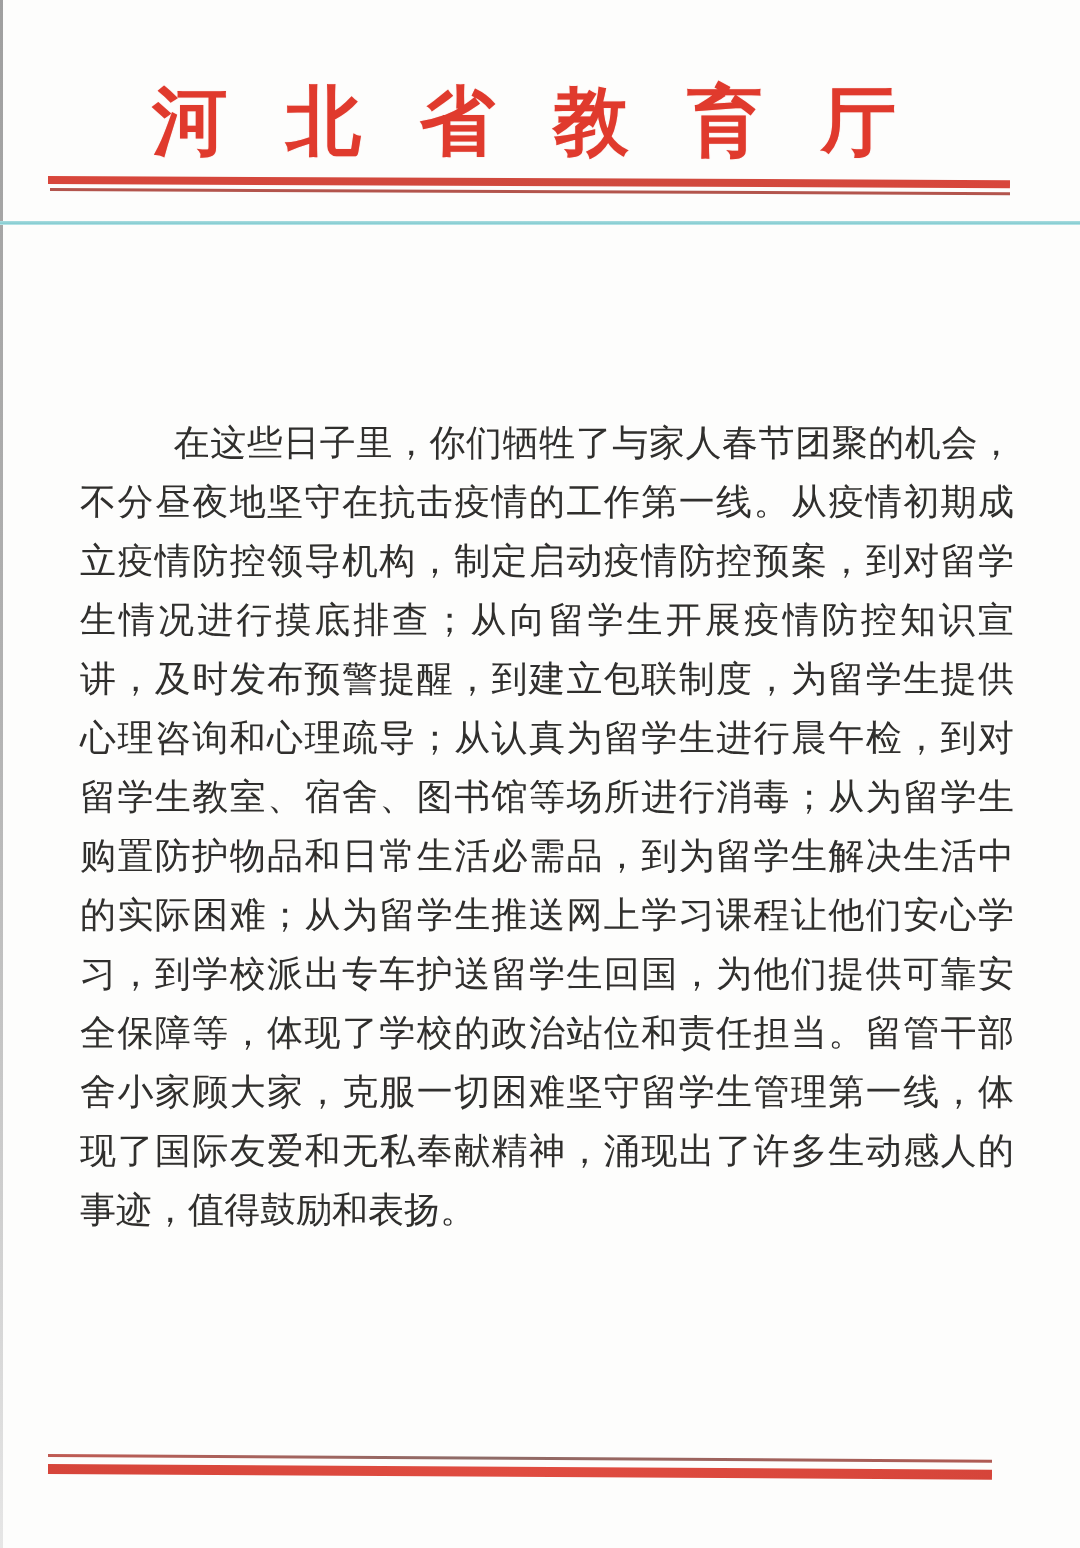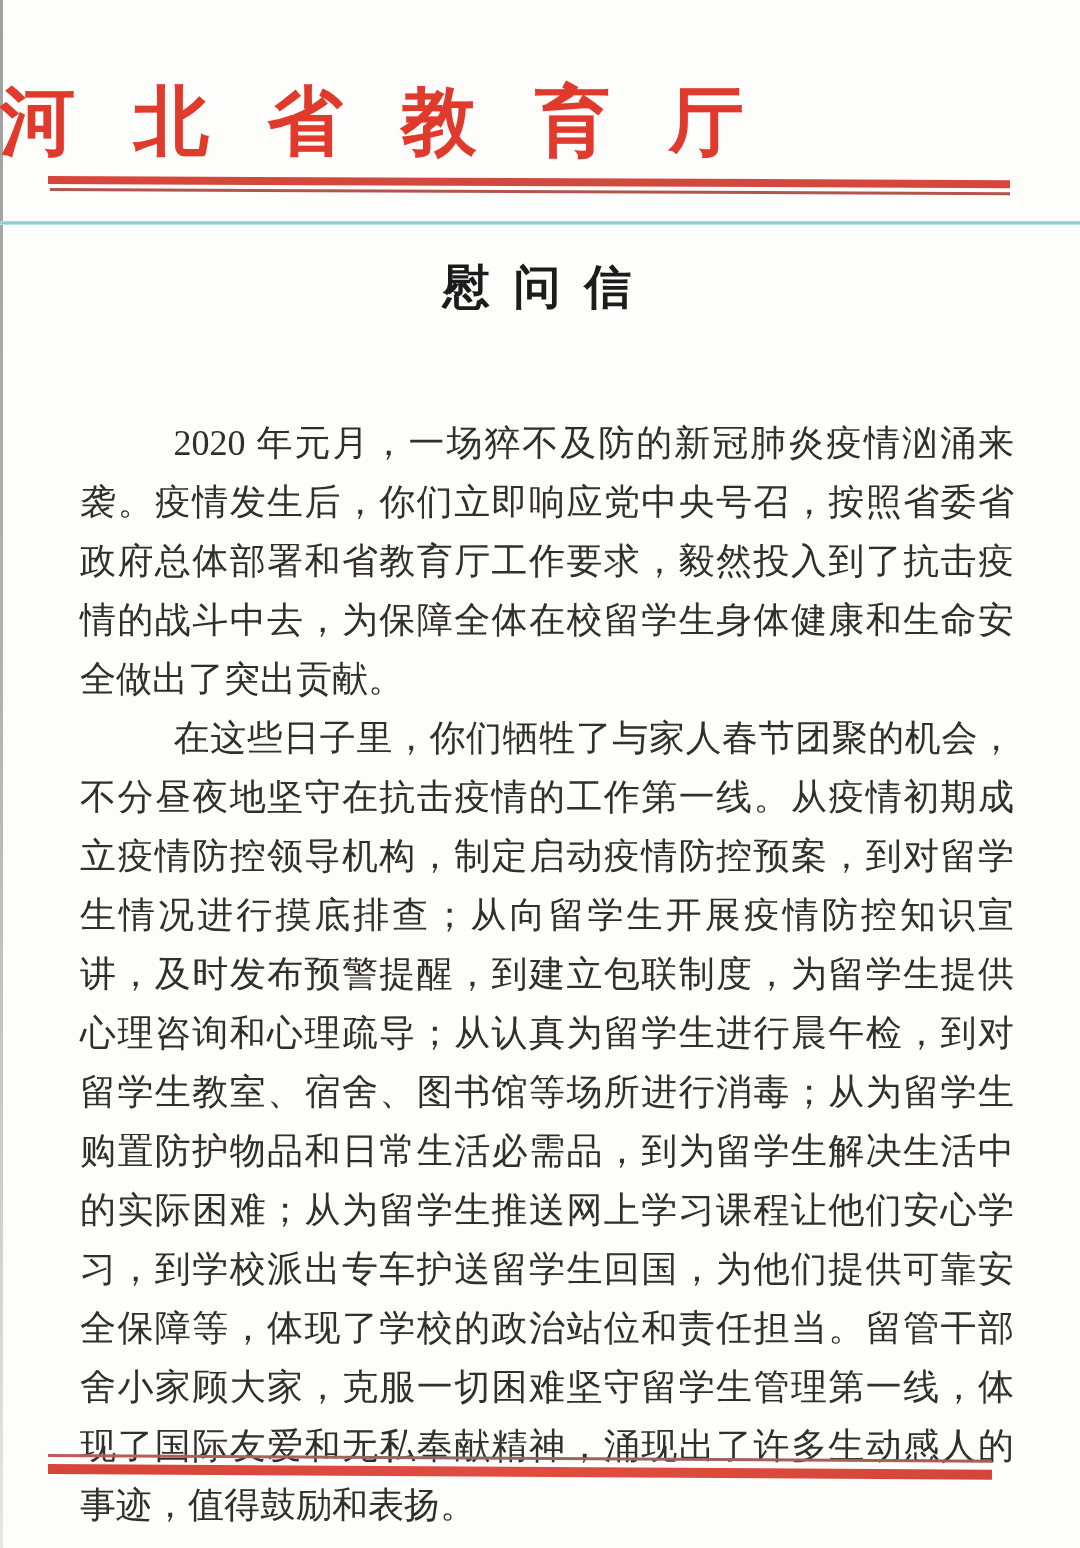--- a/index.html
+++ b/index.html
@@ -25,21 +25,21 @@
     position: absolute;
     left: 0; top: 0;
     width: 3px; height: 100%;
     background: linear-gradient(to bottom, #8f8f8f 0%, #a5a5a5 45%, #c9c9c9 80%, #e2e2e2 100%);
     opacity: 0.85;
   }
   
   .letterhead {
     position: absolute;
     top: 72px; left: 0; right: 12px;
-    text-align: left;
+    text-align: center;
   }
   .org-name {
     display: inline-block;
     font-size: 75px;
     font-weight: bold;
     color: var(--header-red);
     letter-spacing: 20px;
     white-space: nowrap;
     text-shadow: 0 0 1px rgba(224, 58, 45, 0.4);
   }
@@ -114,24 +114,22 @@
 
   <header class="letterhead">
     <span class="org-name">河 北 省 教 育 厅</span>
   </header>
 
   <div class="rule rule-thick"></div>
   <div class="rule rule-thin"></div>
 
   <div class="teal-divider"></div>
 
-  <h1 class="title">慰 问 信</h1>
 
   <main class="body-block">
-    <p class="para">2020 年元月，一场猝不及防的新冠肺炎疫情汹涌来袭。疫情发生后，你们立即响应党中央号召，按照省委省政府总体部署和省教育厅工作要求，毅然投入到了抗击疫情的战斗中去，为保障全体在校留学生身体健康和生命安全做出了突出贡献。</p>
     <p class="para">在这些日子里，你们牺牲了与家人春节团聚的机会，不分昼夜地坚守在抗击疫情的工作第一线。从疫情初期成立疫情防控领导机构，制定启动疫情防控预案，到对留学生情况进行摸底排查；从向留学生开展疫情防控知识宣讲，及时发布预警提醒，到建立包联制度，为留学生提供心理咨询和心理疏导；从认真为留学生进行晨午检，到对留学生教室、宿舍、图书馆等场所进行消毒；从为留学生购置防护物品和日常生活必需品，到为留学生解决生活中的实际困难；从为留学生推送网上学习课程让他们安心学习，到学校派出专车护送留学生回国，为他们提供可靠安全保障等，体现了学校的政治站位和责任担当。留管干部舍小家顾大家，克服一切困难坚守留学生管理第一线，体现了国际友爱和无私奉献精神，涌现出了许多生动感人的事迹，值得鼓励和表扬。</p>
 
   </main>
 
   <footer class="bottom-rules">
     <div class="b-thin"></div>
     <div class="b-thick"></div>
   </footer>
 
 </div>

